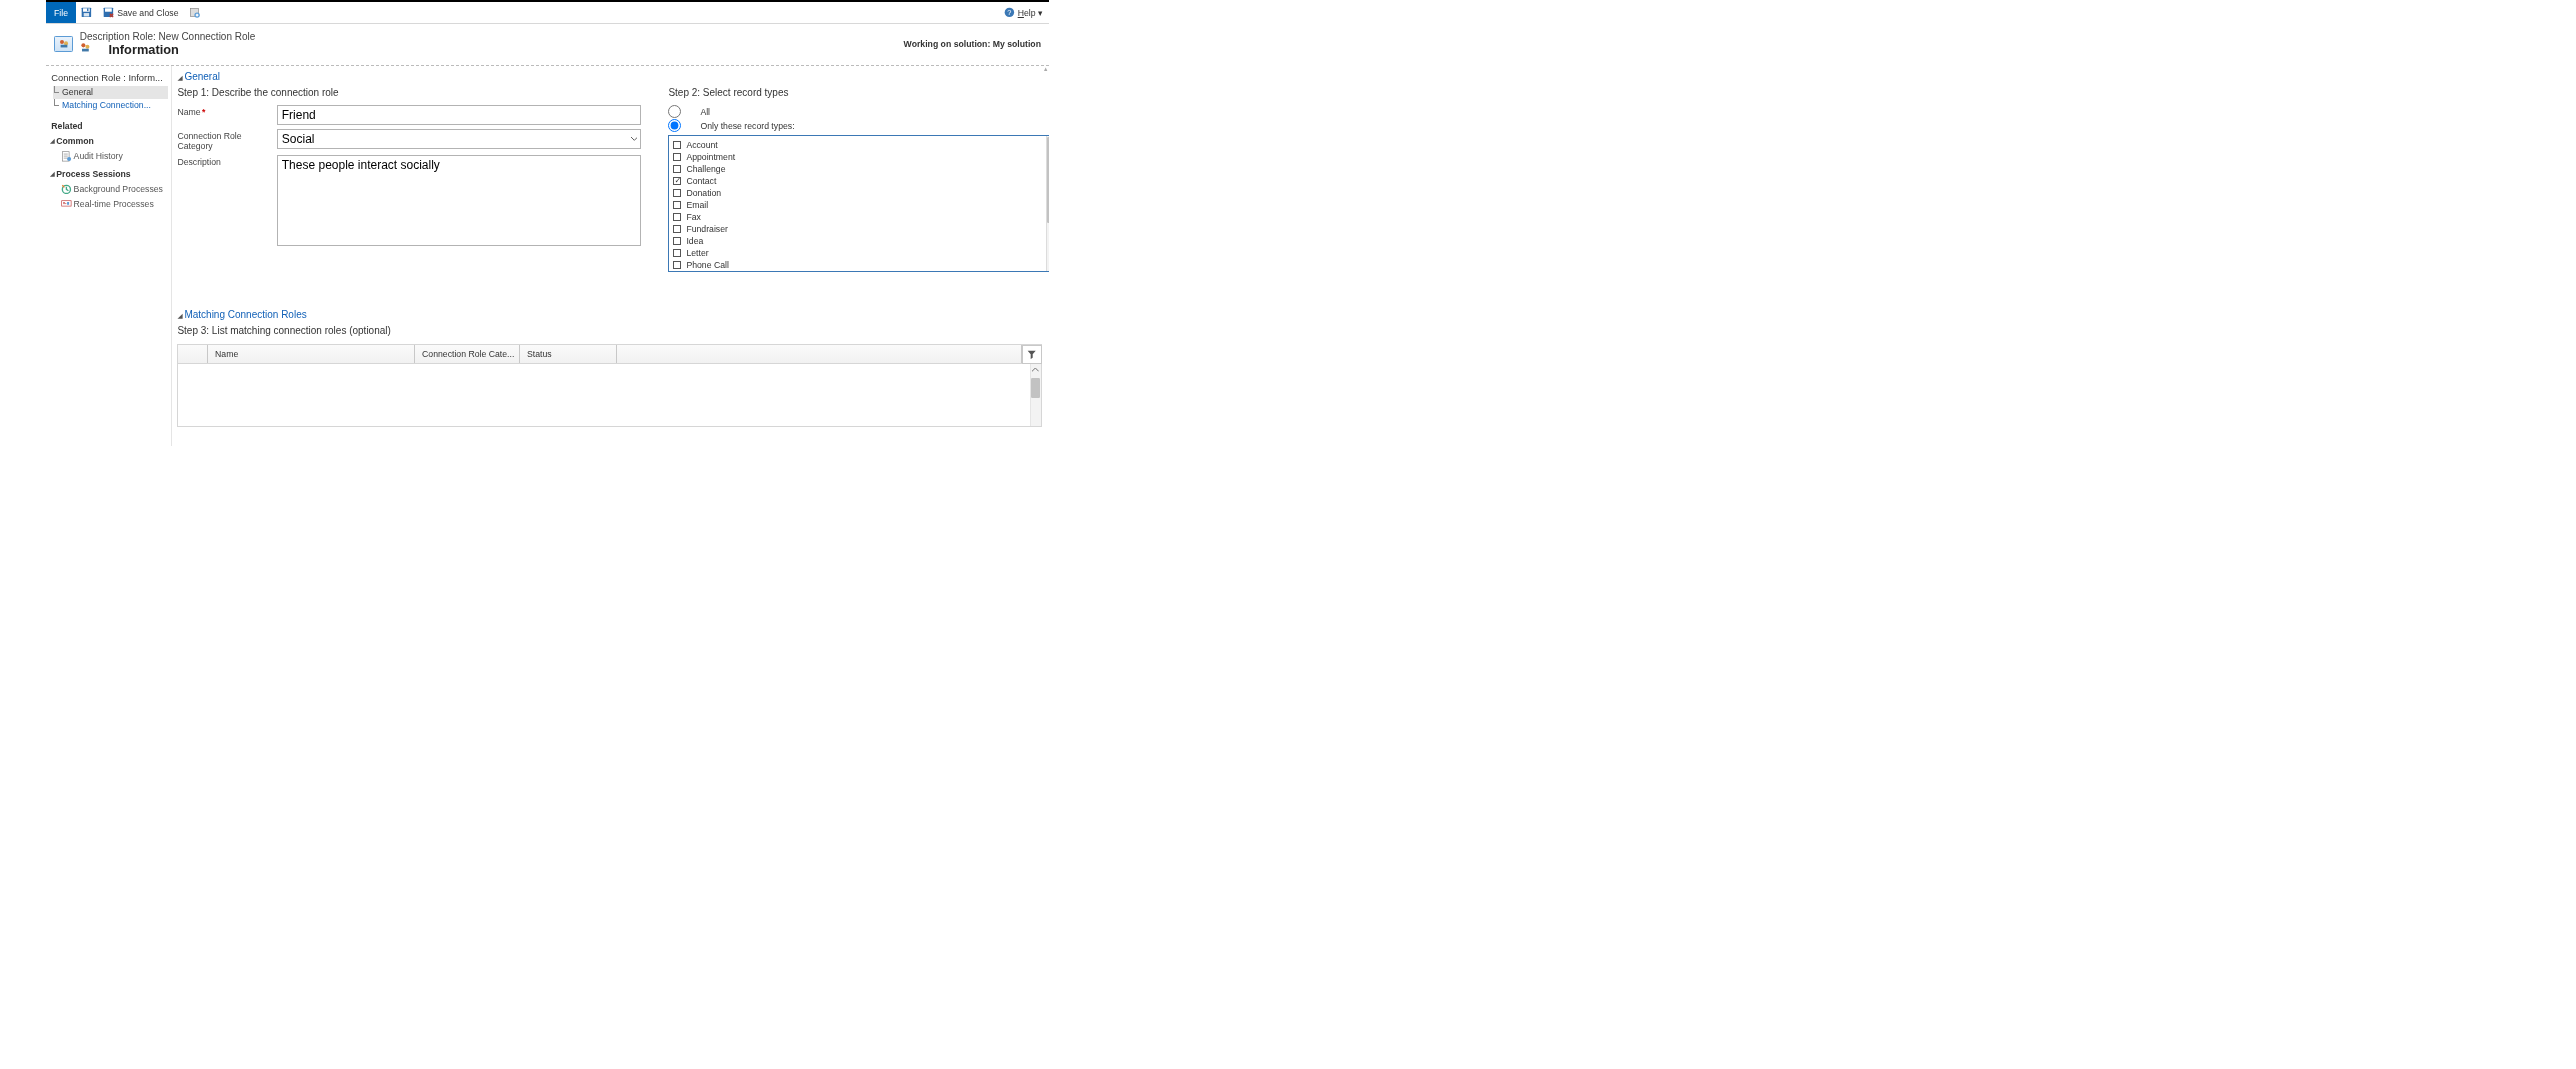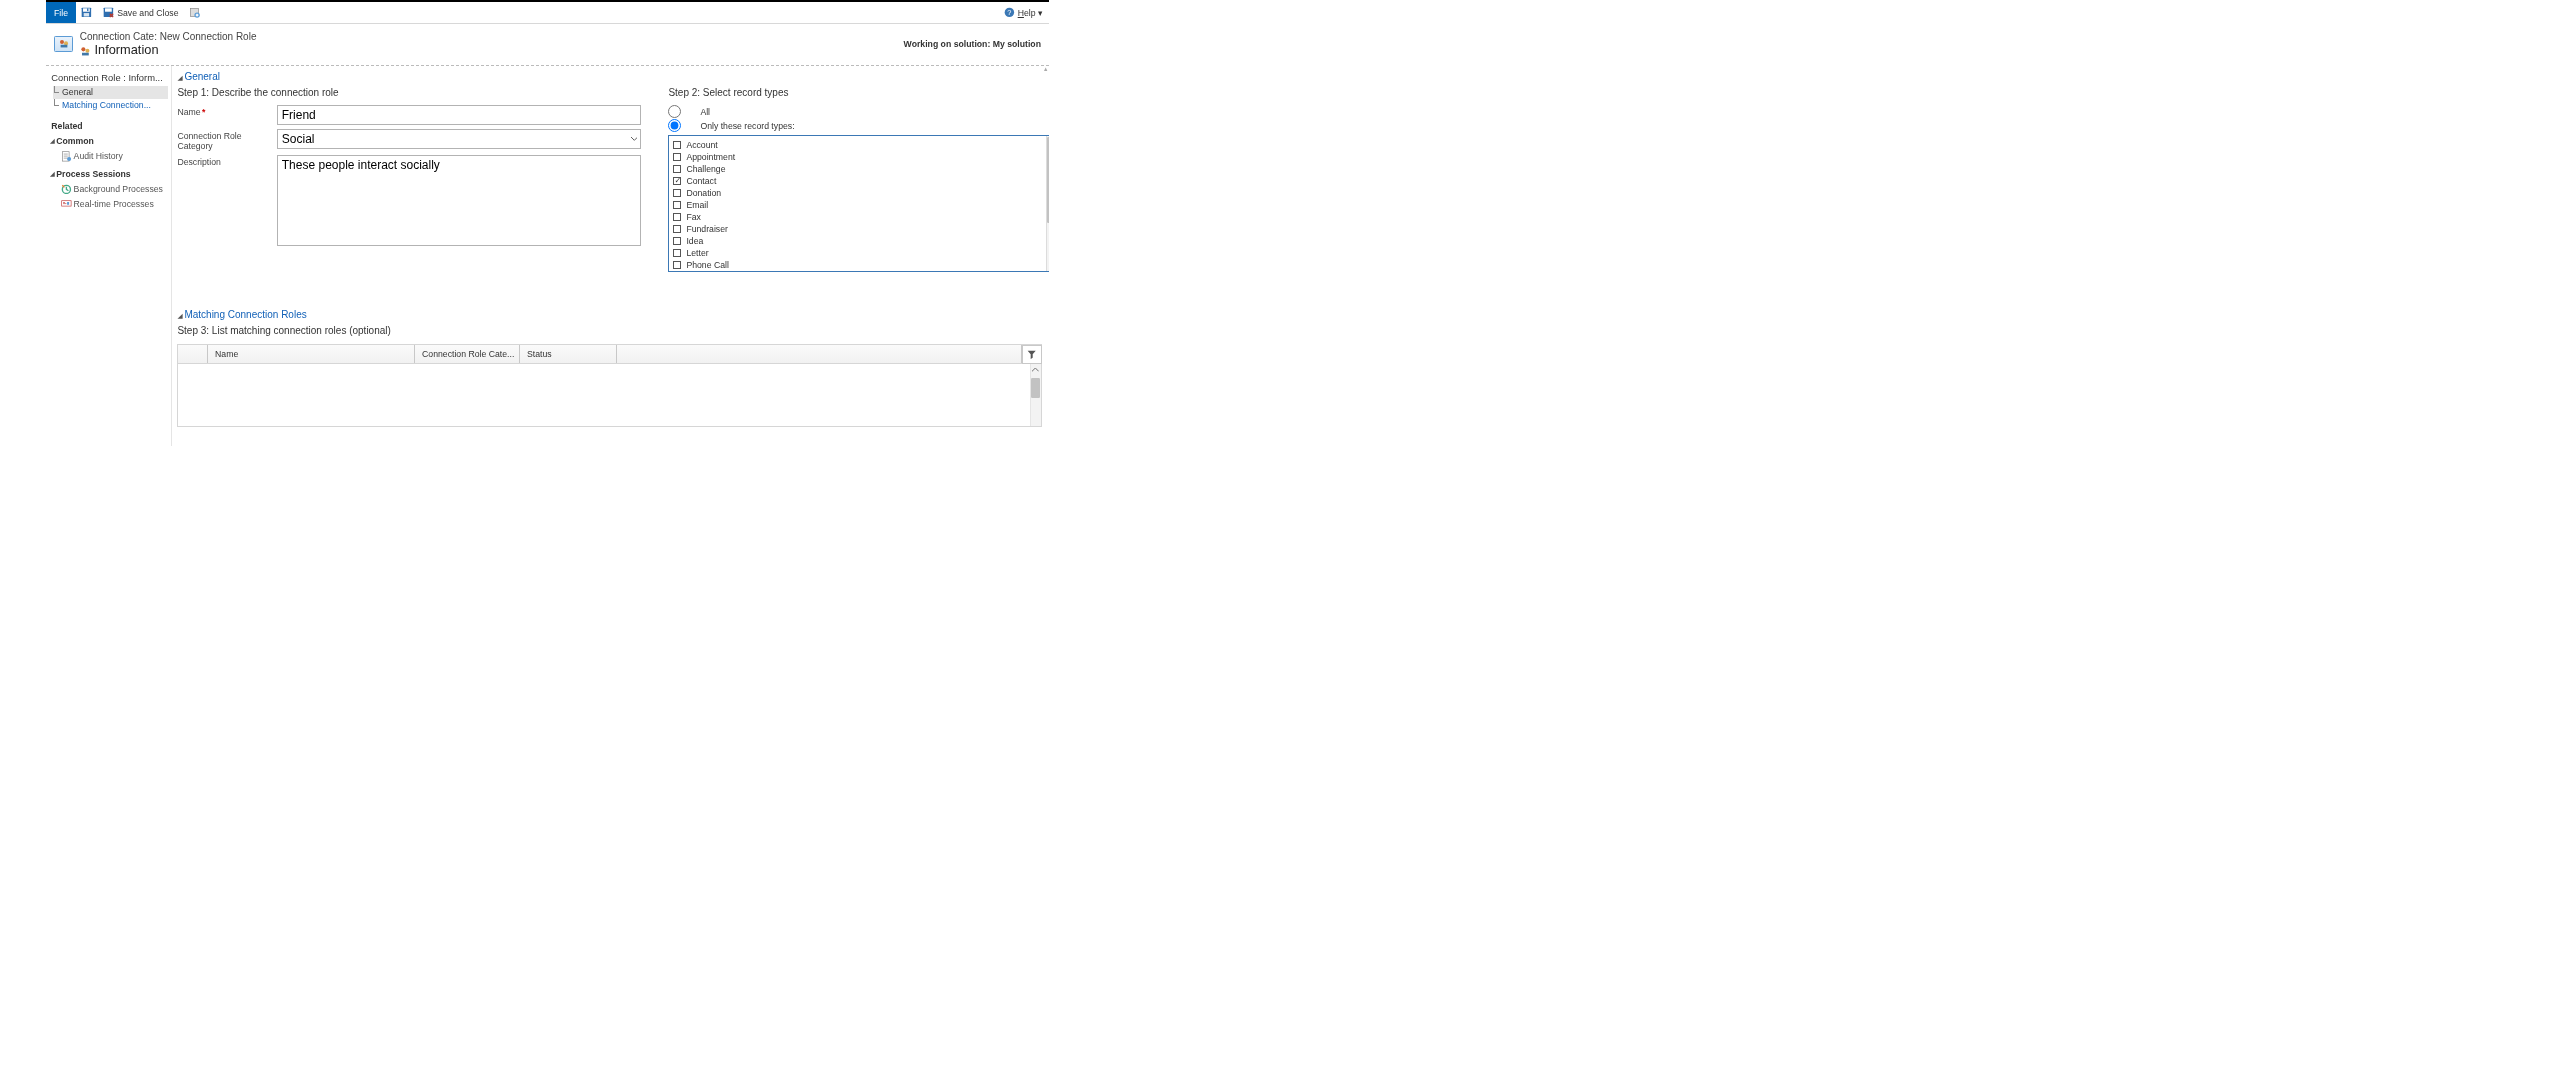--- a/index.html
+++ b/index.html
@@ -9,21 +9,21 @@
   .ribbon{height:24px;border-top:2px solid #000;border-bottom:0.7px solid #d8d8d8;display:flex;align-items:stretch;background:#fff}
   .file-btn{background:#0067b8;color:#fff;display:flex;align-items:center;padding:0 8px;font-size:8.7px;cursor:pointer}
   .ribbon-item{display:flex;align-items:center;padding:0 5.4px;gap:3.4px;cursor:pointer}
   .ribbon-spacer{flex:1}
   .help-item{display:flex;align-items:center;padding:0 6.7px;gap:2.7px;cursor:pointer}
   
   .header-area{display:flex;align-items:center;padding:6.7px 8px 8px 8px;border-bottom:0.7px dashed #bbb}
   .ent-icon{width:19px;height:16px;border:0.7px solid #5b9bd5;background:linear-gradient(#e9f2fb,#cfe3f6);border-radius:1.3px;display:flex;align-items:center;justify-content:center;font-size:9.4px}
   .hdr-text{margin-left:6.7px}
   .hdr-breadcrumb{font-size:10px;color:#444}
-  .hdr-info{font-size:12.8px;font-weight:400;color:#222;display:flex;align-items:flex-end;gap:4px}
+  .hdr-info{font-size:12.8px;font-weight:700;color:#222;display:flex;align-items:flex-start;gap:18px}
   .hdr-info .small-icon{width:10.8px;height:10.8px;display:inline-block}
   .hdr-right{margin-left:auto;font-size:8.7px;font-weight:600}
   
   .body{display:flex;height:calc(100% - 24px - 40px);}
   .nav{width:126px;border-right:0.7px solid #e5e5e5;padding:4px 2.7px 0 4px;font-size:8.7px}
   .nav-title{font-size:9.4px;color:#333;white-space:nowrap;overflow:hidden;text-overflow:ellipsis;padding:2.7px 1.3px}
   .nav-tree{margin-left:2.7px}
   .nav-tree a{color:#1160b7;text-decoration:none;display:block;padding:1.3px 2.7px 1.3px 9.4px;position:relative;white-space:nowrap;overflow:hidden;text-overflow:ellipsis}
   .nav-tree a.selected{background:#e5e5e5;color:#333}
   .nav-tree a::before{content:"";position:absolute;left:1.3px;top:50%;width:5.4px;height:0.7px;border-top:0.7px solid #888}
@@ -131,21 +131,21 @@
 
   <div class="header-area">
     <div class="ent-icon">
       <svg viewBox="0 0 16 16" width="12" height="10.8">
           <circle cx="5" cy="6" r="3" fill="#d06030"></circle>
           <circle cx="11" cy="8" r="3" fill="#e0b050"></circle>
           <rect x="3" y="10" width="10" height="4" fill="#4078a8"></rect>
         </svg>
     </div>
     <div class="hdr-text">
-      <div class="hdr-breadcrumb">Connection Cate: New Connection Role</div>
+      <div class="hdr-breadcrumb">Description Role: New Connection Role</div>
       <div class="hdr-info">
         <span class="small-icon">
           <svg viewBox="0 0 16 16" width="10.8" height="10.8">
               <circle cx="5" cy="5" r="3" fill="#d06030"></circle>
               <circle cx="11" cy="7" r="3" fill="#e0b050"></circle>
               <rect x="3" y="10" width="10" height="4" fill="#4078a8"></rect>
             </svg>
         </span>
         <span>Information</span>
       </div>

